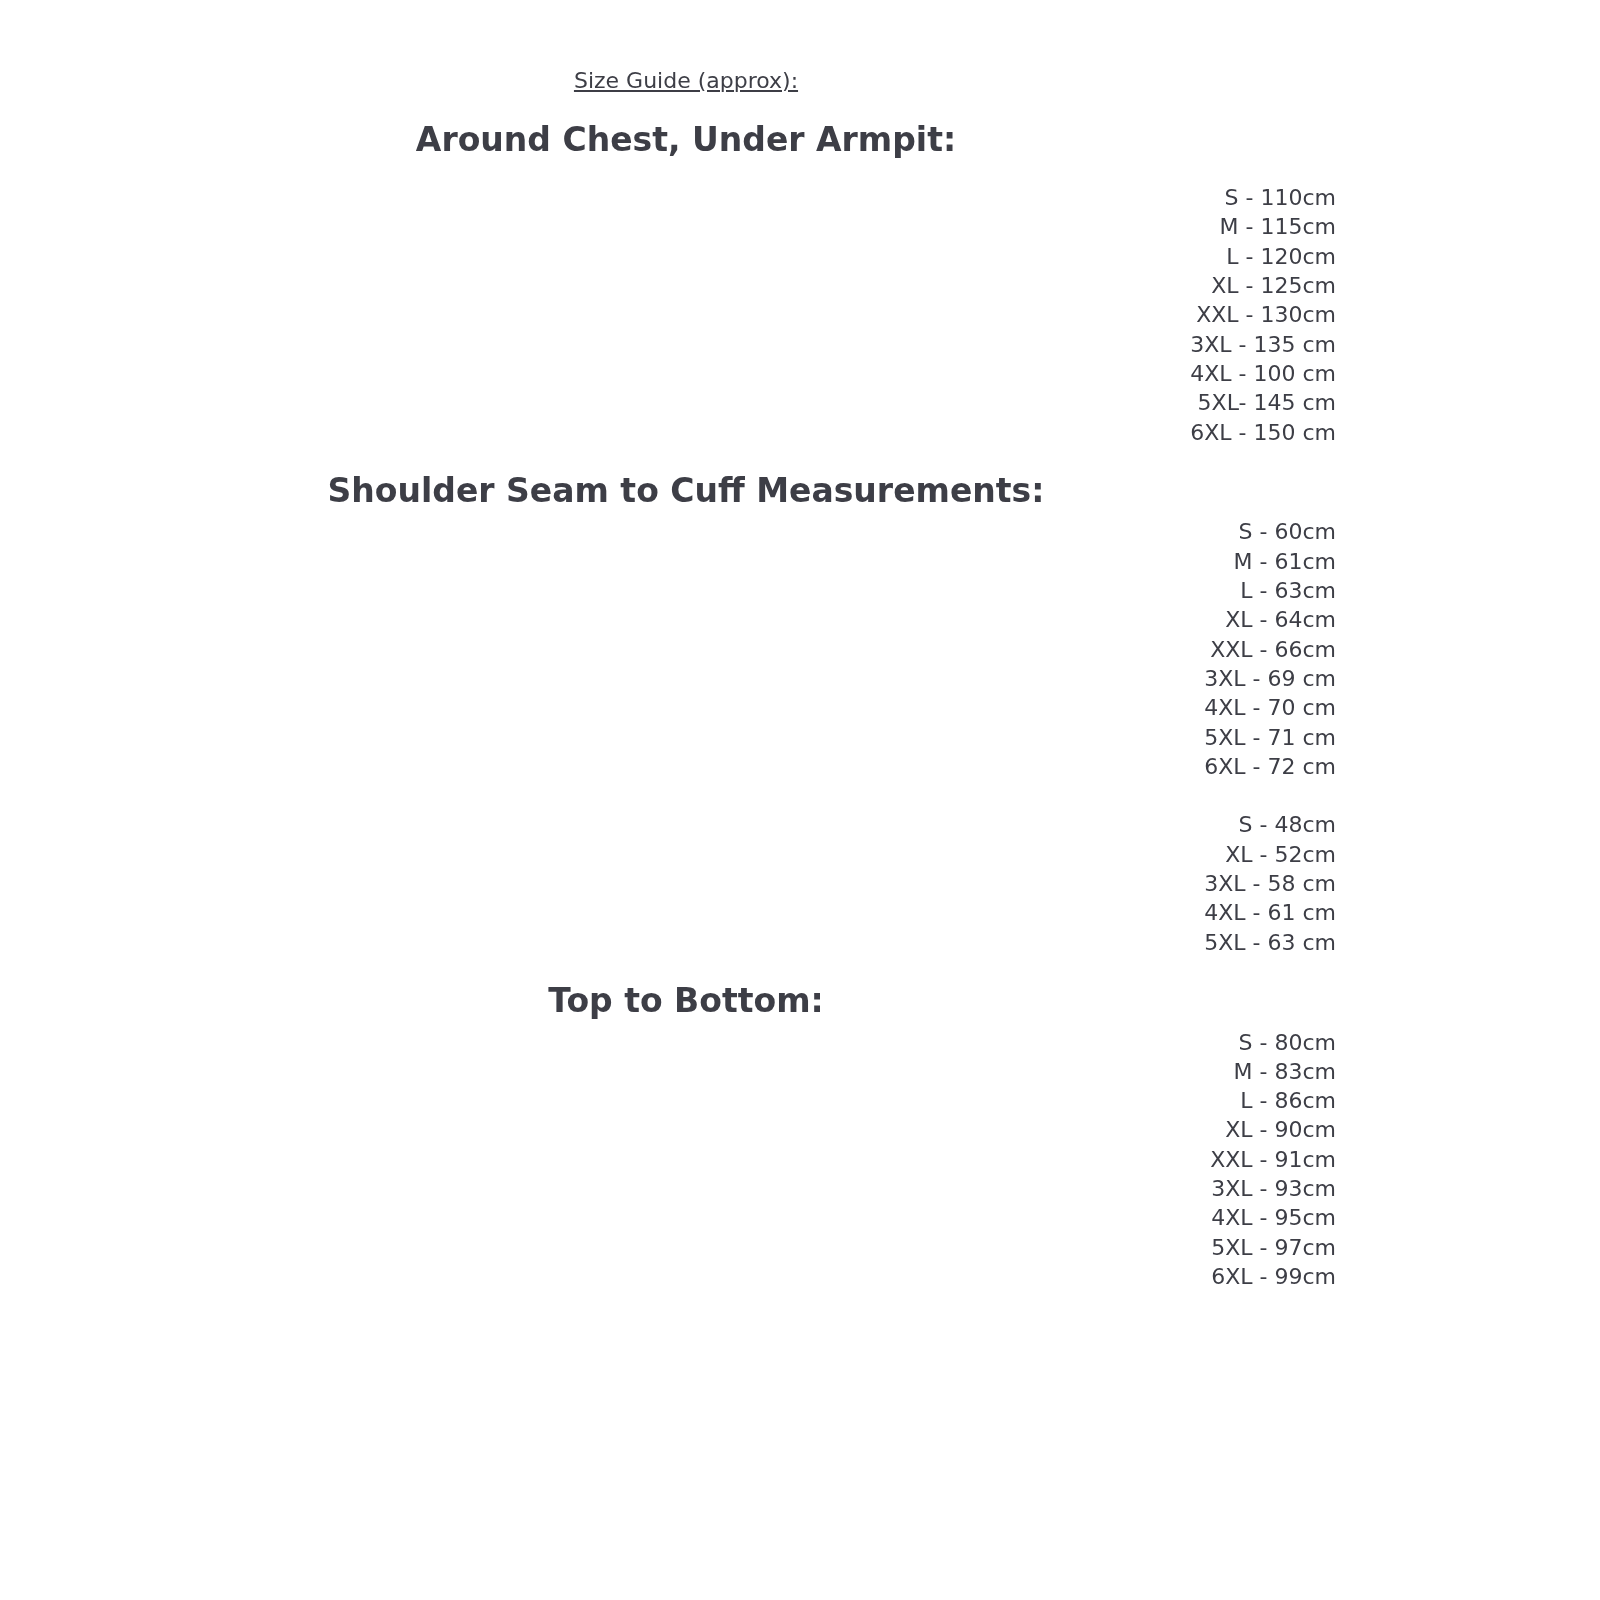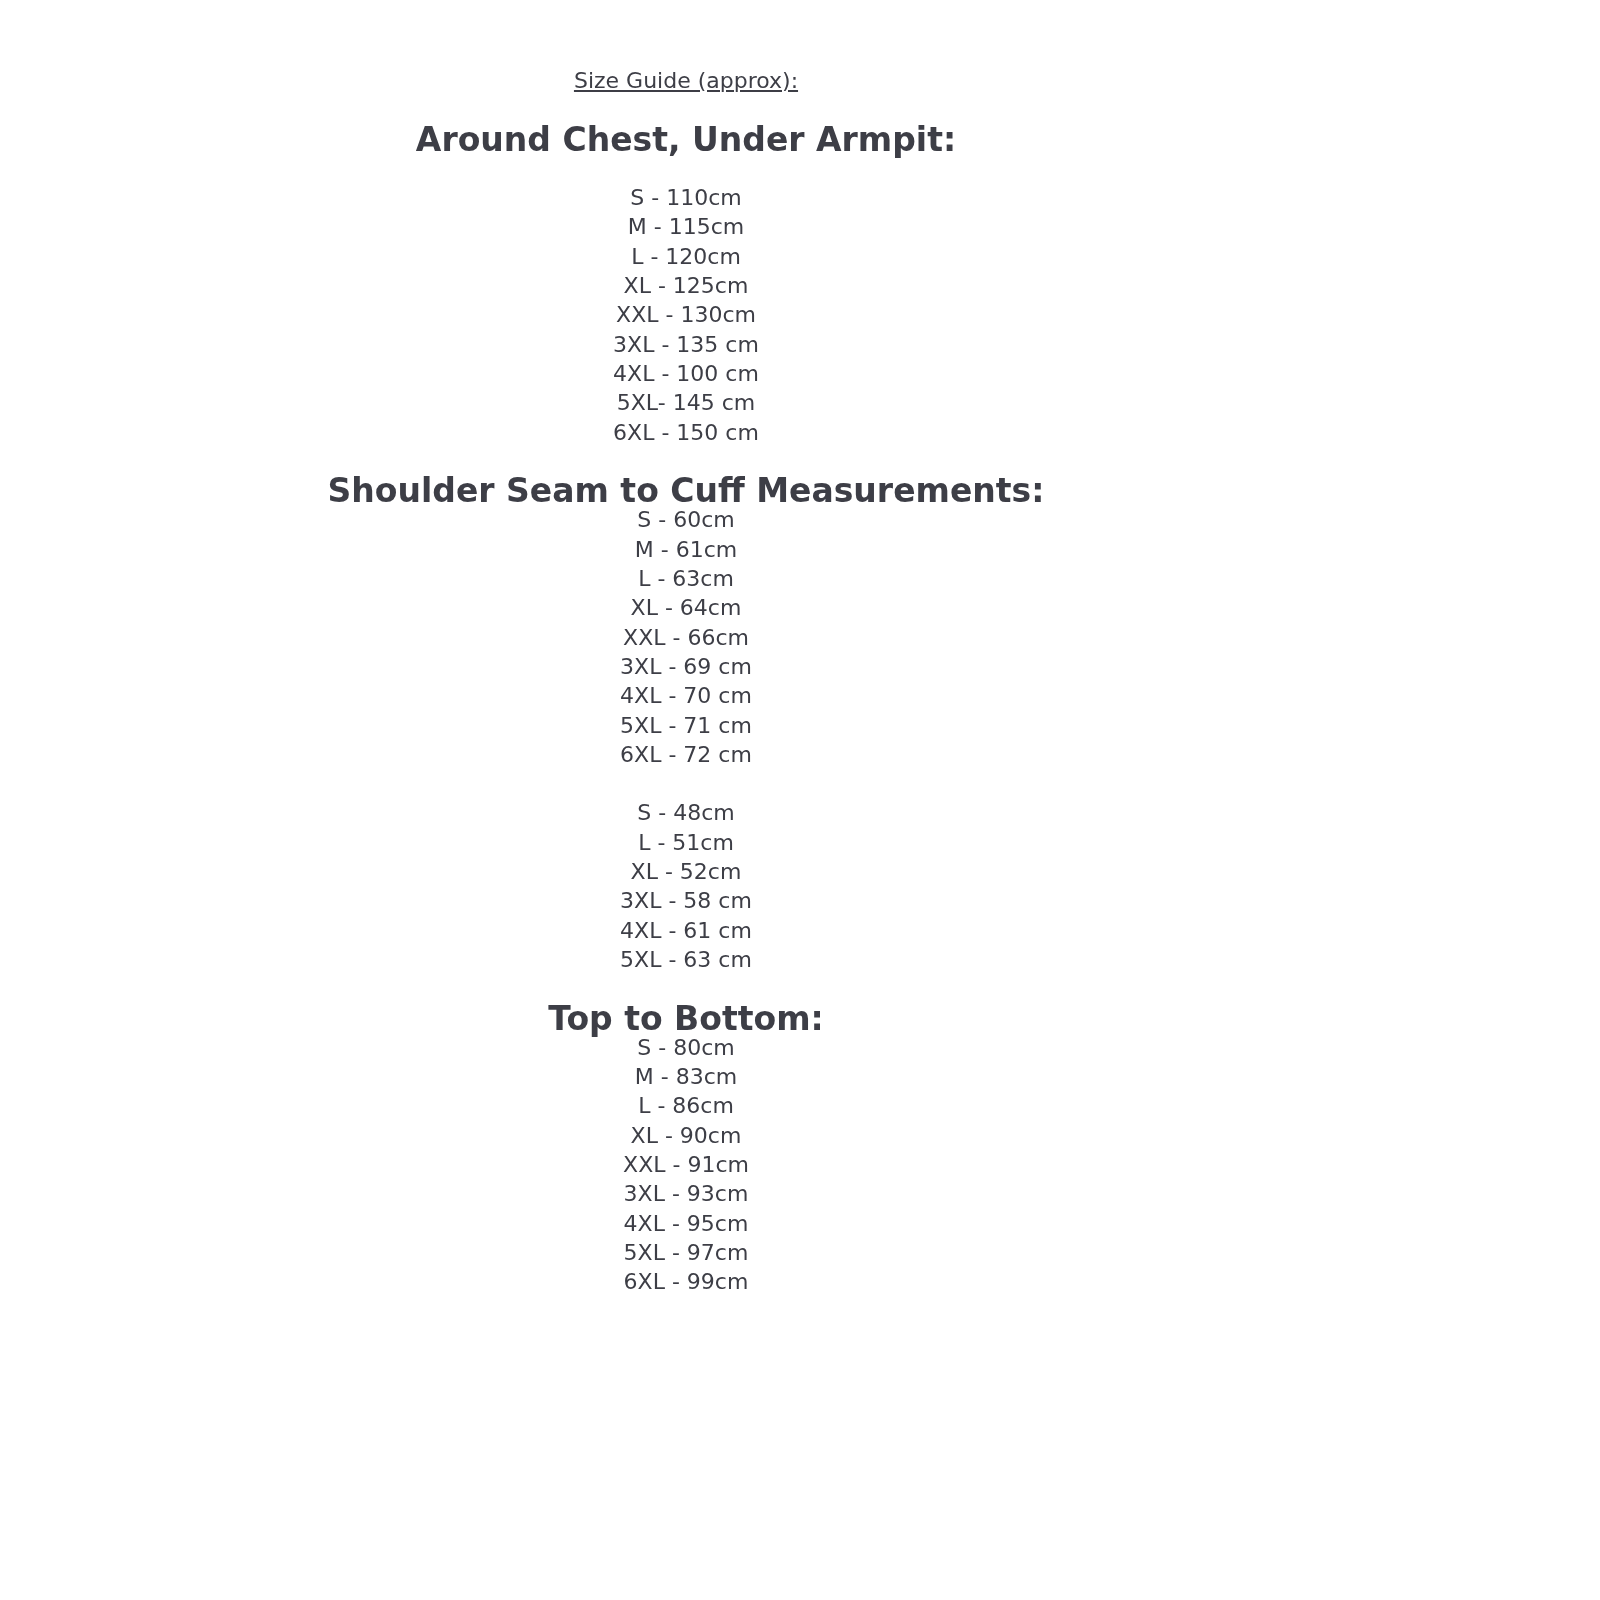--- a/index.html
+++ b/index.html
@@ -29,27 +29,28 @@
   }
   .title {
     font-weight: normal;
     font-size: 22px;
     margin: 0 0 29.3px 0;
   }
   .title .underlined {
     text-decoration: underline;
   }
   .heading {
-    margin: 0;
+    margin: 12px;
   }
   .gap-after {
     margin-bottom: 29.3px;
   }
   .lines {
     margin: 0 0 29.3px 0;
+    text-align: right;
   }
   .lines.last {
     margin-bottom: 0;
   }
 </style>
 </head>
 <body>
 
 <div class="page">
   <main class="doc">
@@ -82,21 +83,20 @@
         <span class="line">3XL - 69 cm</span>
         <span class="line">4XL - 70 cm</span>
         <span class="line">5XL - 71 cm</span>
         <span class="line">6XL - 72 cm</span>
       </div>
     </section>
 
     <section>
       <div class="lines">
         <span class="line">S - 48cm</span>
-        <span class="line">L - 51cm</span>
         <span class="line">XL - 52cm</span>
         <span class="line">3XL - 58 cm</span>
         <span class="line">4XL - 61 cm</span>
         <span class="line">5XL - 63 cm</span>
       </div>
     </section>
 
     <section>
       <h2 class="heading">Top to Bottom:</h2>
       <div class="lines last">

